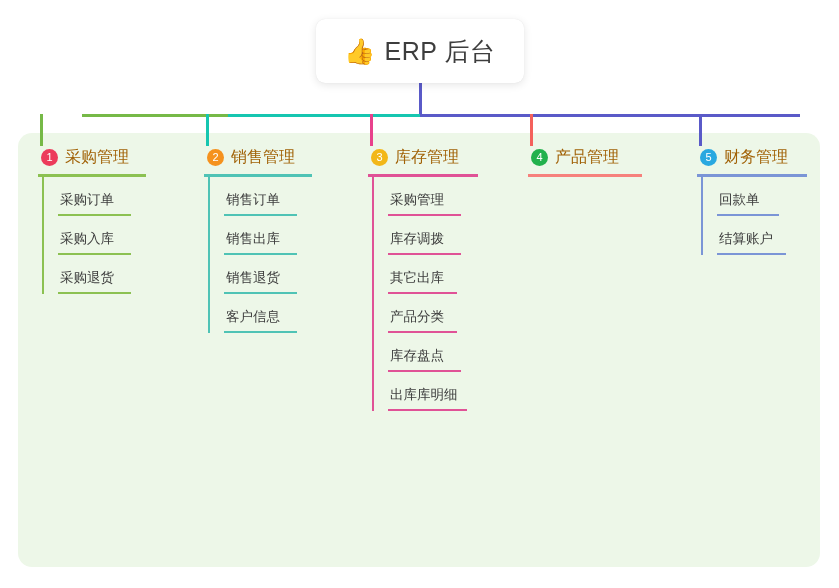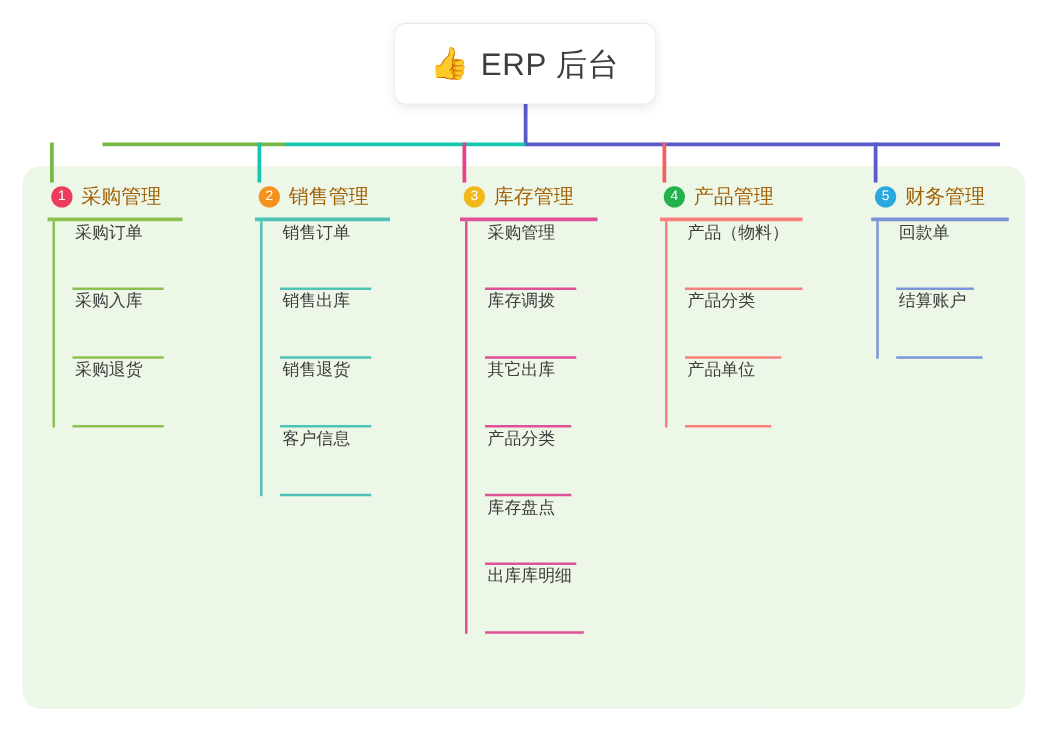--- a/index.html
+++ b/index.html
@@ -123,23 +123,23 @@
   }
   .rail {
     position: absolute;
     left: 4px;
     top: 0;
     bottom: 0;
     width: 2px;
   }
   .item {
     position: relative;
-    height: 55px;
+    height: 39px;
     display: flex;
-    align-items: flex-start;
+    align-items: flex-end;
     padding-left: 18px;
     box-sizing: border-box;
   }
   .item-label {
     font-size: 13.5px;
     color: #3c3c3c;
     white-space: nowrap;
     padding-bottom: 7px;
     position: relative;
     display: inline-block;
@@ -256,35 +256,20 @@
           <div class="item-underline" style="background: rgb(224, 82, 150); width: 79px;"></div>
         </div>
       </div>
     </div>
     <div class="column" style="left: 528px; width: 114px;">
       <div class="col-header">
         <span class="badge" style="background: rgb(34, 177, 76);">4</span>
         <span class="col-title">产品管理</span>
       </div>
       <div class="col-underline" style="background: rgb(246, 129, 124); width: 114px;"></div>
-      <div class="col-body">
-        <div class="rail" style="background: rgb(246, 129, 124);"></div>
-        <div class="item">
-          <span class="item-label">产品（物料）</span>
-          <div class="item-underline" style="background: rgb(246, 129, 124); width: 94px;"></div>
-        </div>
-        <div class="item">
-          <span class="item-label">产品分类</span>
-          <div class="item-underline" style="background: rgb(246, 129, 124); width: 77px;"></div>
-        </div>
-        <div class="item">
-          <span class="item-label">产品单位</span>
-          <div class="item-underline" style="background: rgb(246, 129, 124); width: 69px;"></div>
-        </div>
-      </div>
     </div>
     <div class="column" style="left: 697px; width: 110px;">
       <div class="col-header">
         <span class="badge" style="background: rgb(41, 168, 224);">5</span>
         <span class="col-title">财务管理</span>
       </div>
       <div class="col-underline" style="background: rgb(123, 149, 214); width: 110px;"></div>
       <div class="col-body">
         <div class="rail" style="background: rgb(123, 149, 214);"></div>
         <div class="item">

